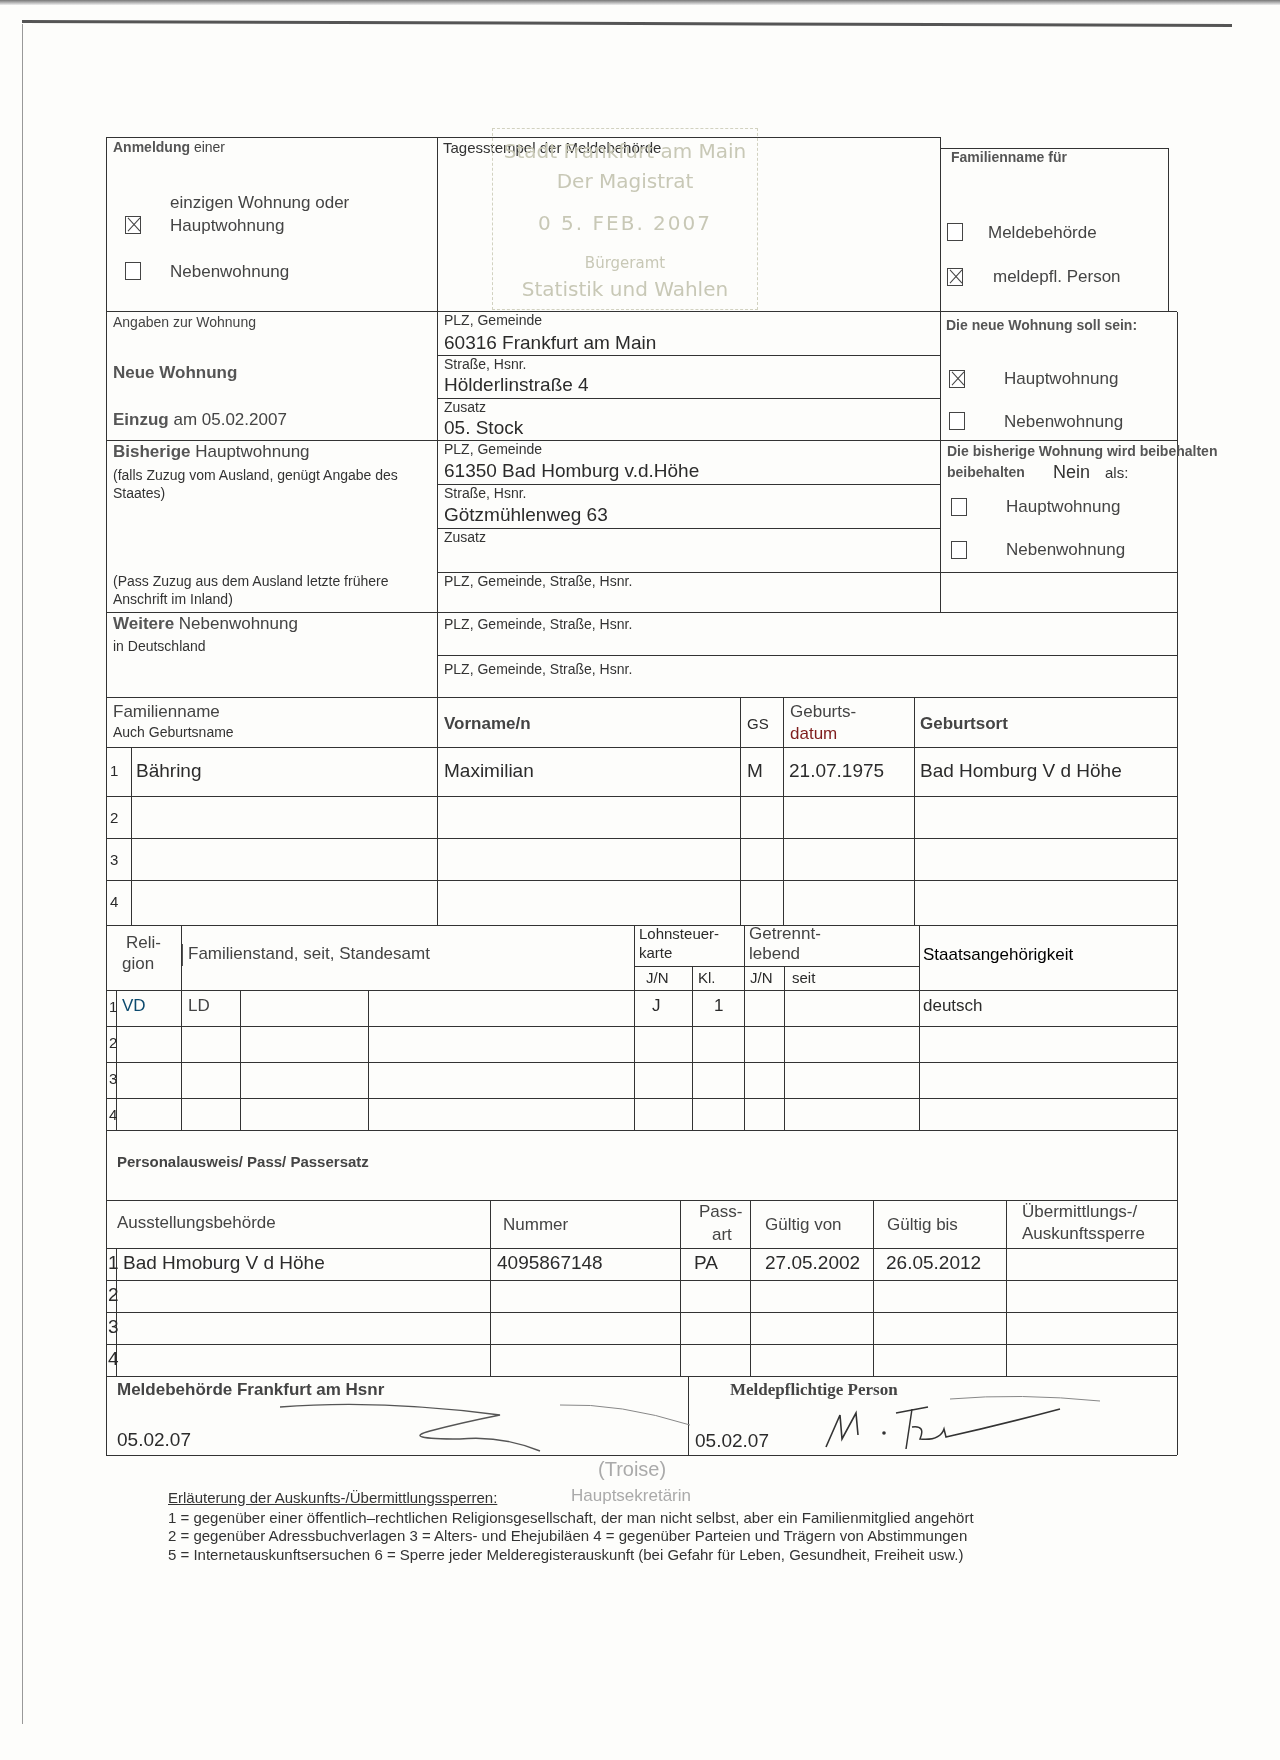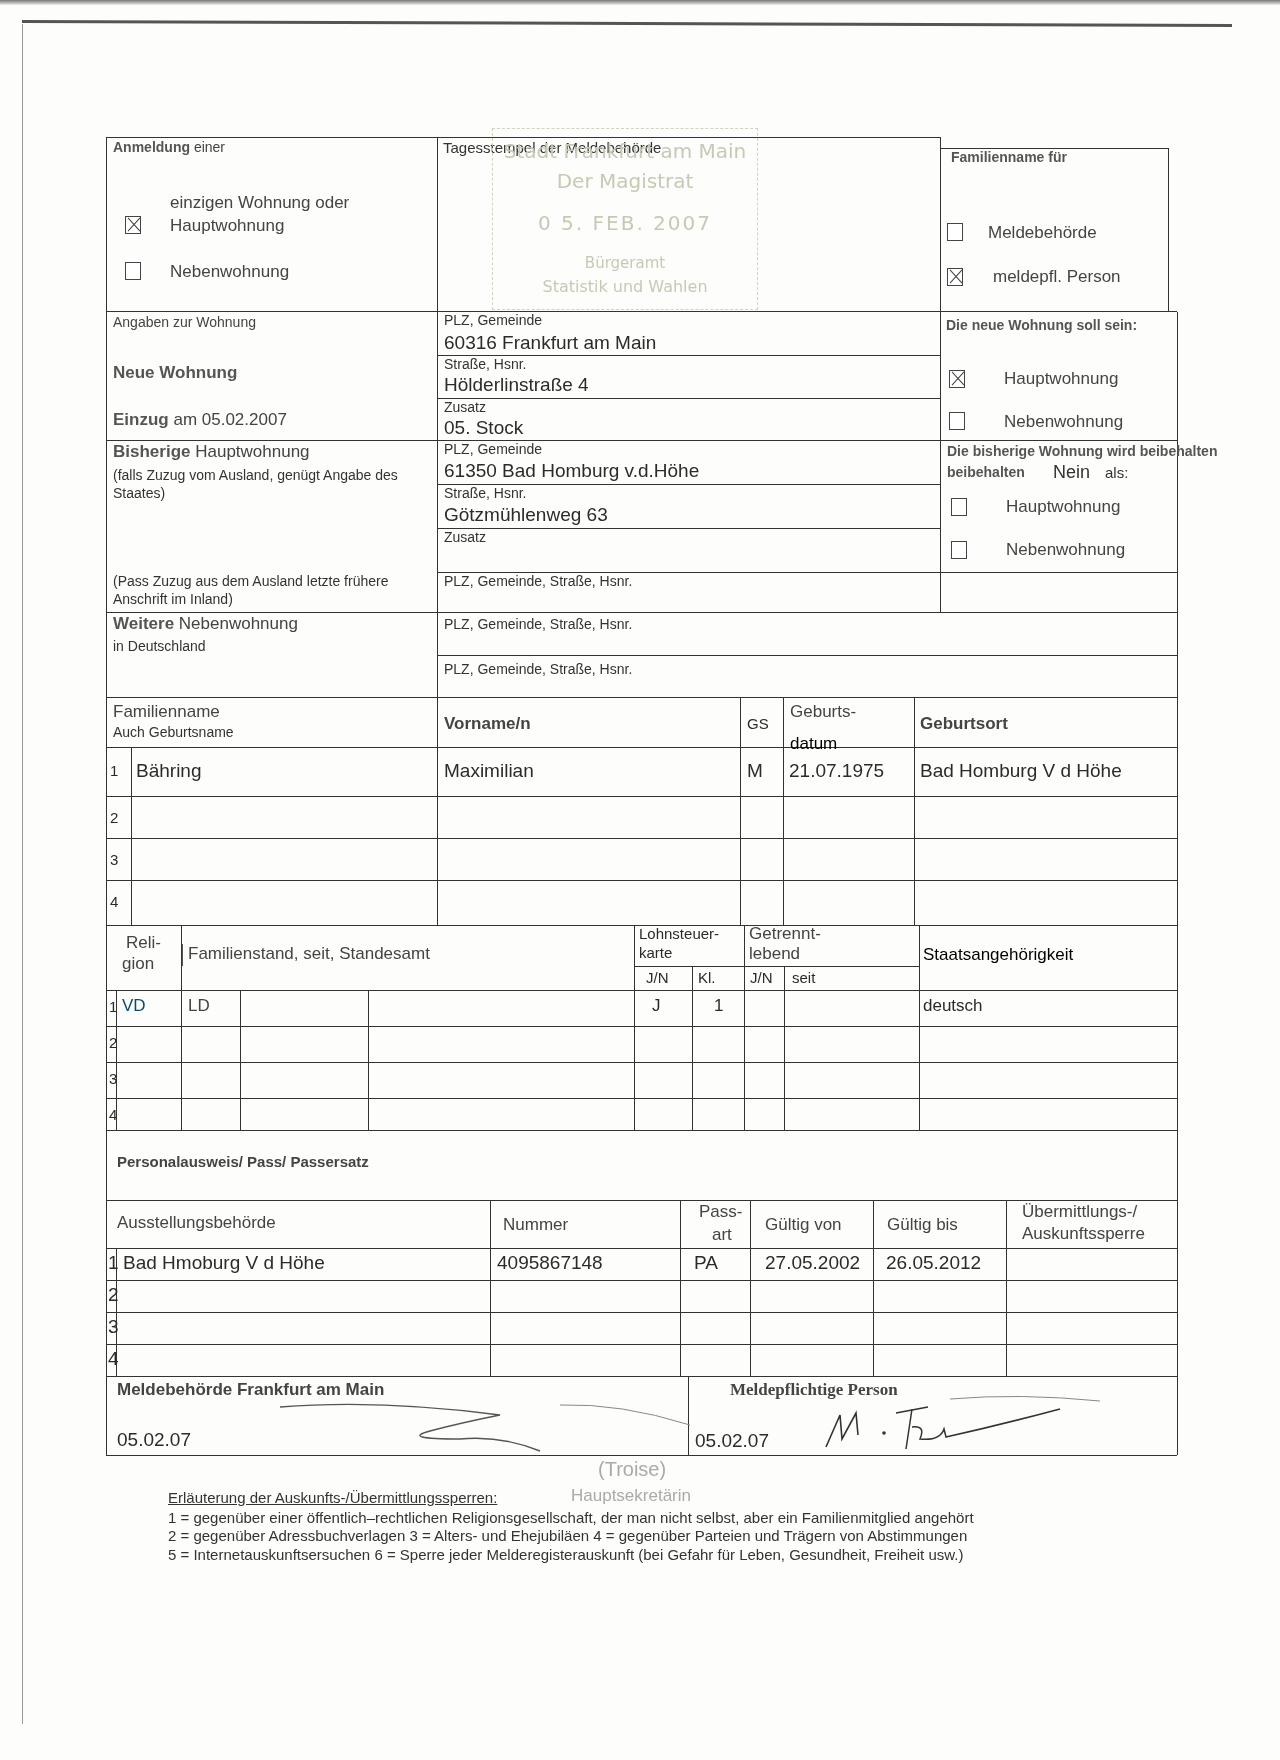--- a/index.html
+++ b/index.html
@@ -102,21 +102,21 @@
 <div class="t mid" style="left:170px;top:217px;color:#444;">Hauptwohnung</div>
 <div class="cb" style="left:125px;top:262px;"></div>
 <div class="t mid" style="left:170px;top:263px;color:#444;">Nebenwohnung</div>
 
 <div class="t small" style="left:443px;top:140px;color:#333;">Tagesstempel der Meldebehörde</div>
 <div class="abs" style="left:492px;top:128px;width:264px;height:180px;border:1px dashed #d2d2c0;">
   <div class="stamp" style="left:0;width:264px;top:10px;font-size:20px;">Stadt Frankfurt am Main</div>
   <div class="stamp" style="left:0;width:264px;top:40px;font-size:20px;">Der Magistrat</div>
   <div class="stamp" style="left:0;width:264px;top:82px;font-size:20px;letter-spacing:2px;">0 5. FEB. 2007</div>
   <div class="stamp" style="left:0;width:264px;top:125px;font-size:15px;">Bürgeramt</div>
-  <div class="stamp" style="left:0;width:264px;top:148px;font-size:16px;">Statistik und Wahlen</div>
+  <div class="stamp" style="left:0;width:264px;top:148px;font-size:20px;">Statistik und Wahlen</div>
 </div>
 
 <div class="t hd bold" style="left:951px;top:150px;">Familienname für</div>
 <div class="cb" style="left:947px;top:223px;"></div>
 <div class="t mid" style="left:988px;top:224px;color:#444;">Meldebehörde</div>
 <div class="cb x" style="left:947px;top:268px;"></div>
 <div class="t mid" style="left:993px;top:268px;color:#444;">meldepfl. Person</div>
 
 <div class="t hd" style="left:113px;top:315px;">Angaben zur Wohnung</div>
 <div class="t mid bold" style="left:113px;top:364px;">Neue Wohnung</div>
@@ -169,21 +169,21 @@
 <div class="t lbl" style="left:113px;top:639px;">in Deutschland</div>
 <div class="t lbl" style="left:444px;top:617px;">PLZ, Gemeinde, Straße, Hsnr.</div>
 <div class="t lbl" style="left:444px;top:662px;">PLZ, Gemeinde, Straße, Hsnr.</div>
 
 <div>
   <div class="t mid" style="left:113px;top:703px;color:#444;">Familienname</div>
   <div class="t lbl" style="left:113px;top:725px;">Auch Geburtsname</div>
   <div class="t mid bold" style="left:444px;top:715px;color:#444;">Vorname/n</div>
   <div class="t small" style="left:747px;top:716px;">GS</div>
   <div class="t mid" style="left:790px;top:703px;color:#444;">Geburts-</div>
-  <div class="t mid" style="left:790px;top:725px;color:#000000;margin-top:10px;">datum</div>
+  <div class="t mid" style="left:790px;top:725px;color:#7f1d1d;">datum</div>
   <div class="t mid bold" style="left:920px;top:715px;color:#444;">Geburtsort</div>
   <div id="person-rows">
       <div class="abs" style="left: 106px; top: 747px; width: 1071px; height: 49px;"></div>
       <div class="t small" style="left: 110px; top: 763px;">1</div>
       <div class="t val" style="left: 136px; top: 761px;">Bähring</div>
       <div class="t val" style="left: 444px; top: 761px;">Maximilian</div>
       <div class="t val" style="left: 747px; top: 761px;">M</div>
       <div class="t val" style="left: 789px; top: 761px;">21.07.1975</div>
       <div class="t val" style="left: 920px; top: 761px;">Bad Homburg V d Höhe</div>
       <div class="abs" style="left: 106px; top: 796px; width: 1071px; height: 42px;"></div>
@@ -311,21 +311,21 @@
       <div class="t val" style="left: 108px; top: 1349px;">4</div>
       <div class="t val" style="left: 123px; top: 1349px;"></div>
       <div class="t val" style="left: 497px; top: 1349px;"></div>
       <div class="t val" style="left: 694px; top: 1349px;"></div>
       <div class="t val" style="left: 765px; top: 1349px;"></div>
       <div class="t val" style="left: 886px; top: 1349px;"></div>
       <div class="t val" style="left: 1012px; top: 1349px;"></div>
     </div>
 </div>
 
-<div class="t mid bold" style="left:117px;top:1381px;color:#444;">Meldebehörde  Frankfurt am Main</div>
+<div class="t mid bold" style="left:117px;top:1381px;color:#444;">Meldebehörde  Frankfurt am Hsnr</div>
 <div class="t val" style="left:117px;top:1430px;">05.02.07</div>
 <svg class="abs" style="left:260px;top:1395px;" width="440" height="60">
   <path d="M20 12 Q120 4 240 20 Q200 28 170 36 Q140 44 200 44 Q240 40 280 56" fill="none" stroke="#555" stroke-width="1.4"></path>
   <path d="M300 10 Q360 8 430 30" fill="none" stroke="#888" stroke-width="1"></path>
 </svg>
 <div class="t mid bold" style="left:730px;top:1381px;color:#444;font-family:Liberation Serif, serif;">Meldepflichtige Person</div>
 <div class="t val" style="left:695px;top:1431px;">05.02.07</div>
 <svg class="abs" style="left:800px;top:1395px;" width="320" height="60">
   <path d="M26 52 L40 20 L42 44 L56 18 L58 40" fill="none" stroke="#333" stroke-width="1.6"></path>
   <circle cx="84" cy="38" r="1.8" fill="#333"></circle>

